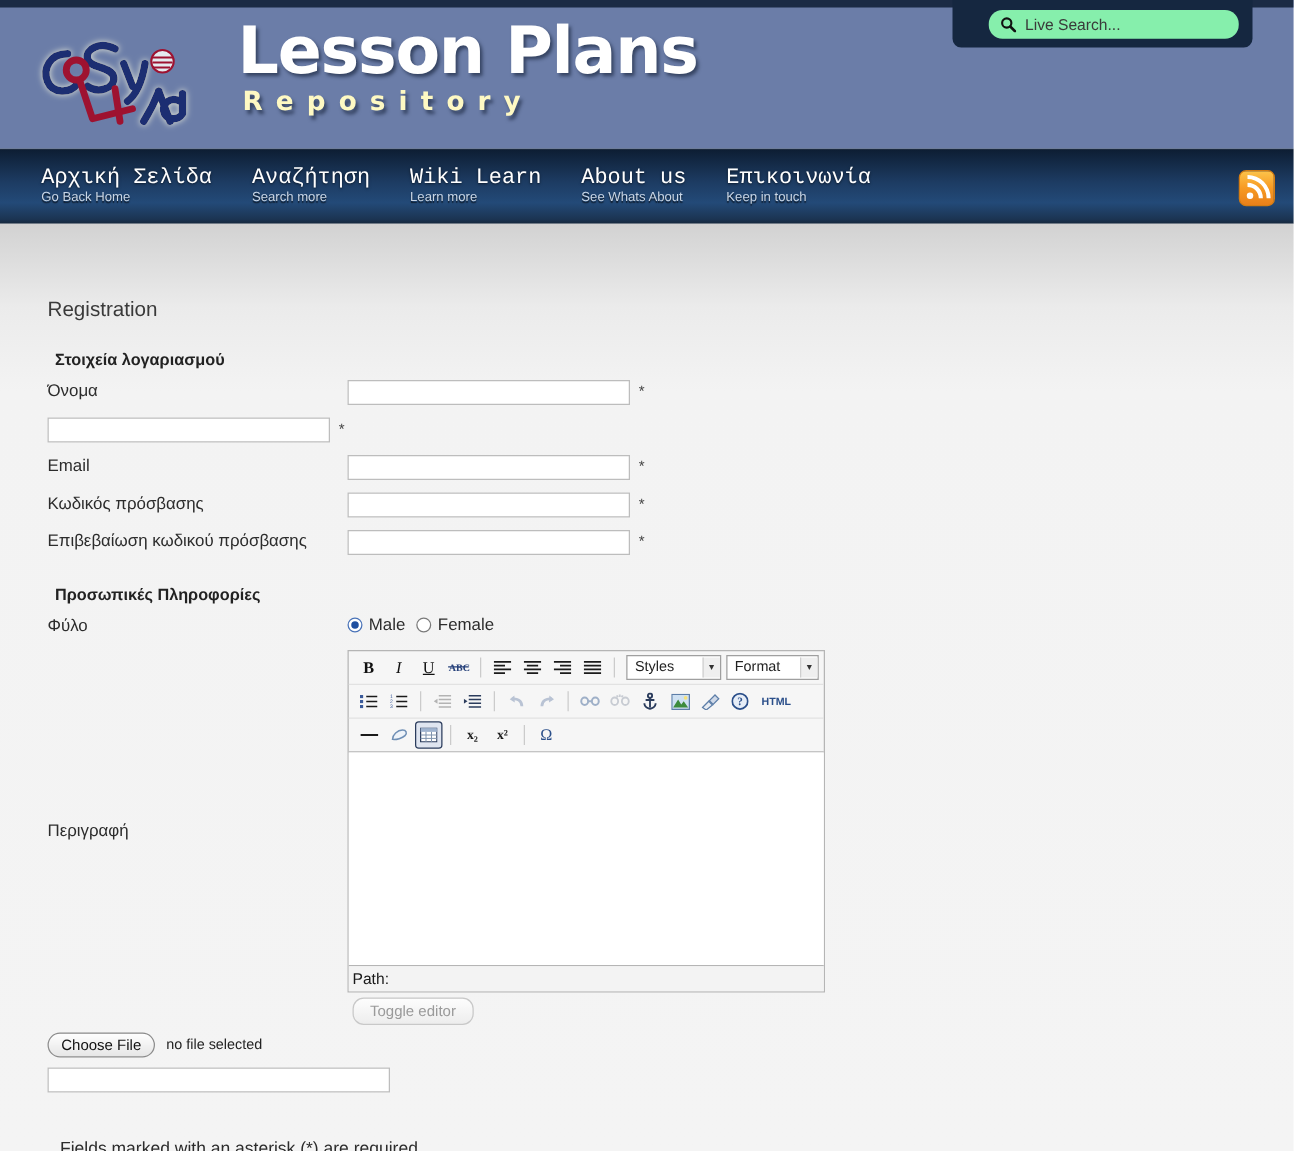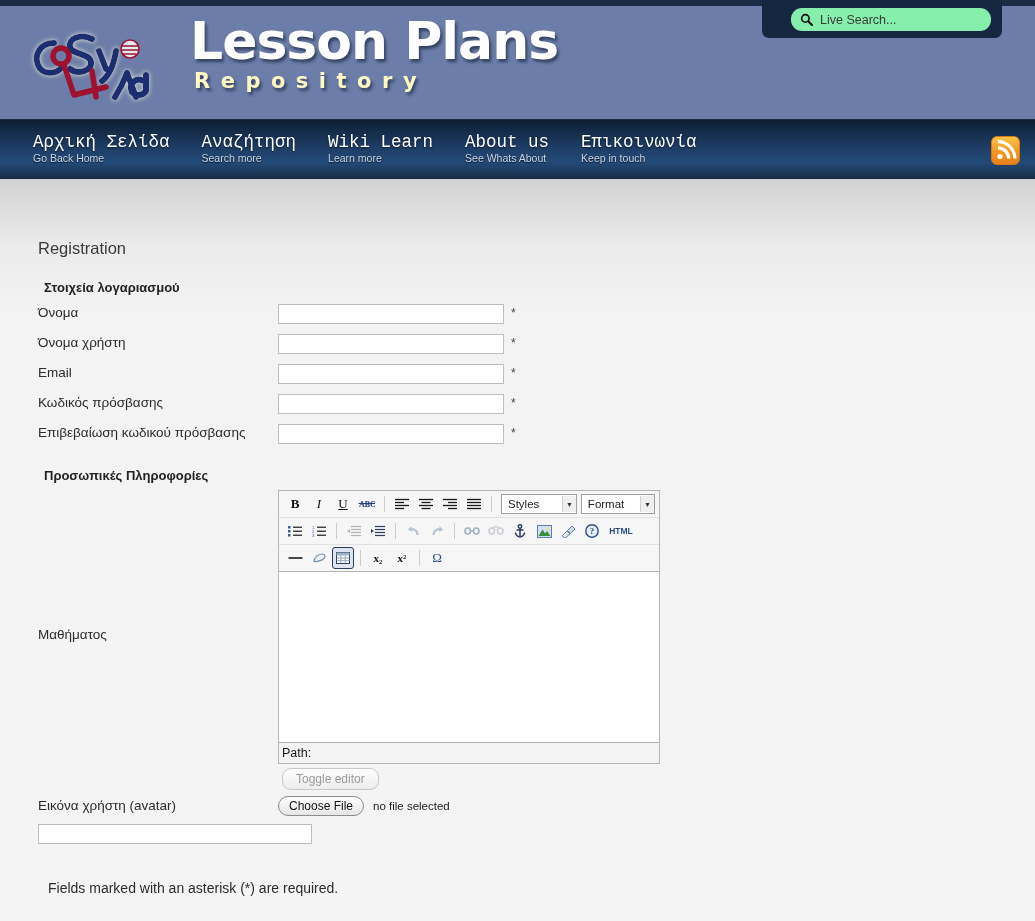--- a/index.html
+++ b/index.html
@@ -301,21 +301,20 @@
 
     <div class="fieldset-legend">Στοιχεία λογαριασμού</div>
 
     <div class="frow">
       <div class="flabel">Όνομα</div>
       <input class="ftext" type="text" placeholder="" style="">
       <span class="req">*</span>
     </div>
 
     <div class="frow">
-      <div class="flabel">Όνομα χρήστη</div>
       <input class="ftext" type="text" placeholder="" style="">
       <span class="req">*</span>
     </div>
 
     <div class="frow">
       <div class="flabel">Email</div>
       <input class="ftext" type="text" placeholder="" style="">
       <span class="req">*</span>
     </div>
 
@@ -326,23 +325,32 @@
     </div>
 
     <div class="frow">
       <div class="flabel">Επιβεβαίωση κωδικού πρόσβασης</div>
       <input class="ftext" type="password" placeholder="" style="">
       <span class="req">*</span>
     </div>
 
     <div class="fieldset-legend">Προσωπικές Πληροφορίες</div>
 
+    <div class="frow">
+      <div class="flabel">Φύλο</div>
+      <div class="radio-grp">
+        <span class="radio on"></span>
+        <span class="radio-label">Male</span>
+        <span class="radio"></span>
+        <span class="radio-label">Female</span>
+      </div>
+    </div>
 
     <div class="editor-row">
-      <div class="editor-label">Μαθήματος</div>
+      <div class="editor-label">Περιγραφή</div>
 
       <div class="editor">
 
         <div class="tb-row">
           <div class="tbtn">
               <b style="font-family:'Liberation Serif',serif;font-size:13px;color:#111">B</b>
             </div>
           <div class="tbtn">
               <i style="font-family:'Liberation Serif',serif;font-size:13px;color:#111">I</i>
             </div>
@@ -566,21 +574,20 @@
           <span>Path:</span>
         </div>
       </div>
     </div>
 
     <div class="toggle-wrap" style="margin-left:240px">
       <button class="toggle-btn">Toggle editor</button>
     </div>
 
     <div class="file-row">
-      <div class="flabel">Εικόνα χρήστη (avatar)</div>
       <button class="file-btn">Choose File</button>
       <span class="file-name">no file selected</span>
     </div>
 
     <div class="frow">
       <input class="ftext wide" type="text" placeholder="" style="">
     </div>
 
     <div class="note">Fields marked with an asterisk (*) are required.</div>
 

